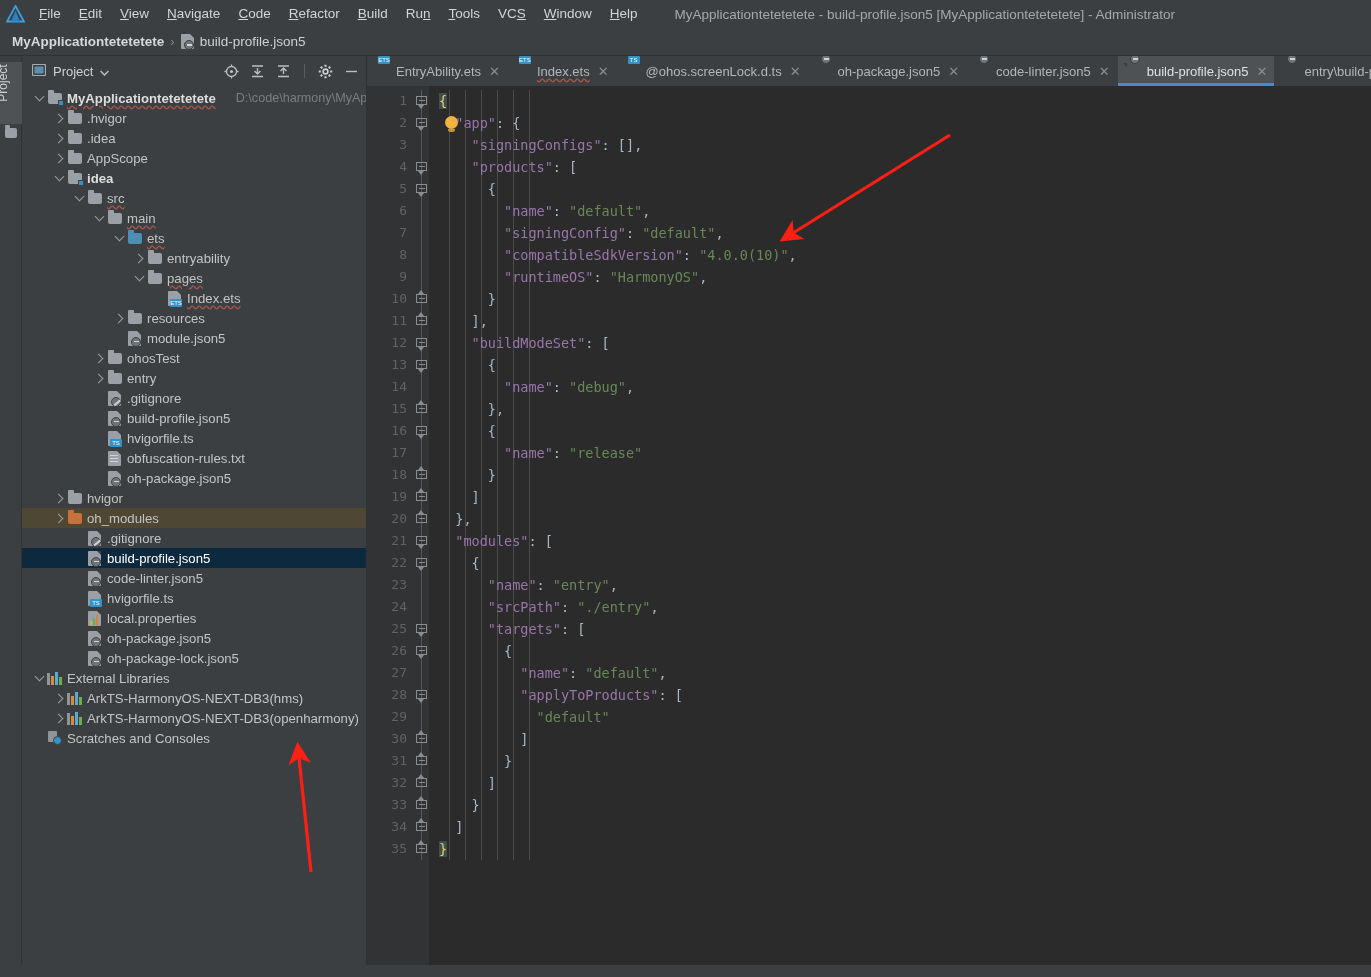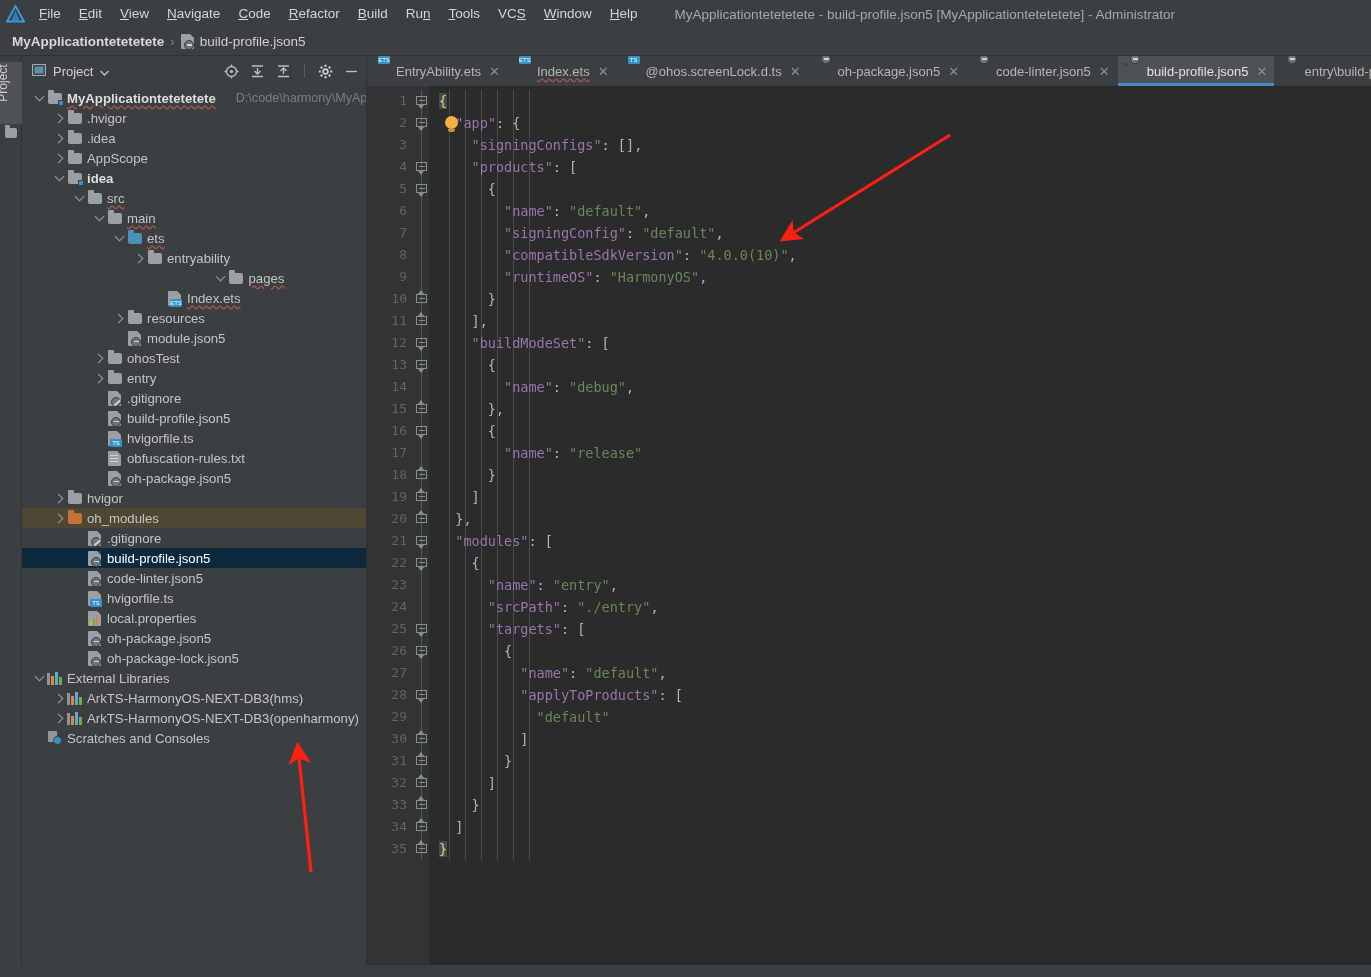--- a/index.html
+++ b/index.html
@@ -402,21 +402,21 @@
         </div>
         <div class="row" style="padding-left: 110px;">
           <span class="arrow">
             <i class="chev right"></i>
           </span>
           <span class="ico">
             <span class="folder"></span>
           </span>
           <span class="lbl">entryability</span>
         </div>
-        <div class="row" style="padding-left: 110px; justify-content: center;">
+        <div class="row" style="padding-left: 110px;">
           <span class="arrow">
             <i class="chev down"></i>
           </span>
           <span class="ico">
             <span class="folder"></span>
           </span>
           <span class="lbl wavy">pages</span>
         </div>
         <div class="row" style="padding-left: 130px;">
           <span class="arrow"></span>

